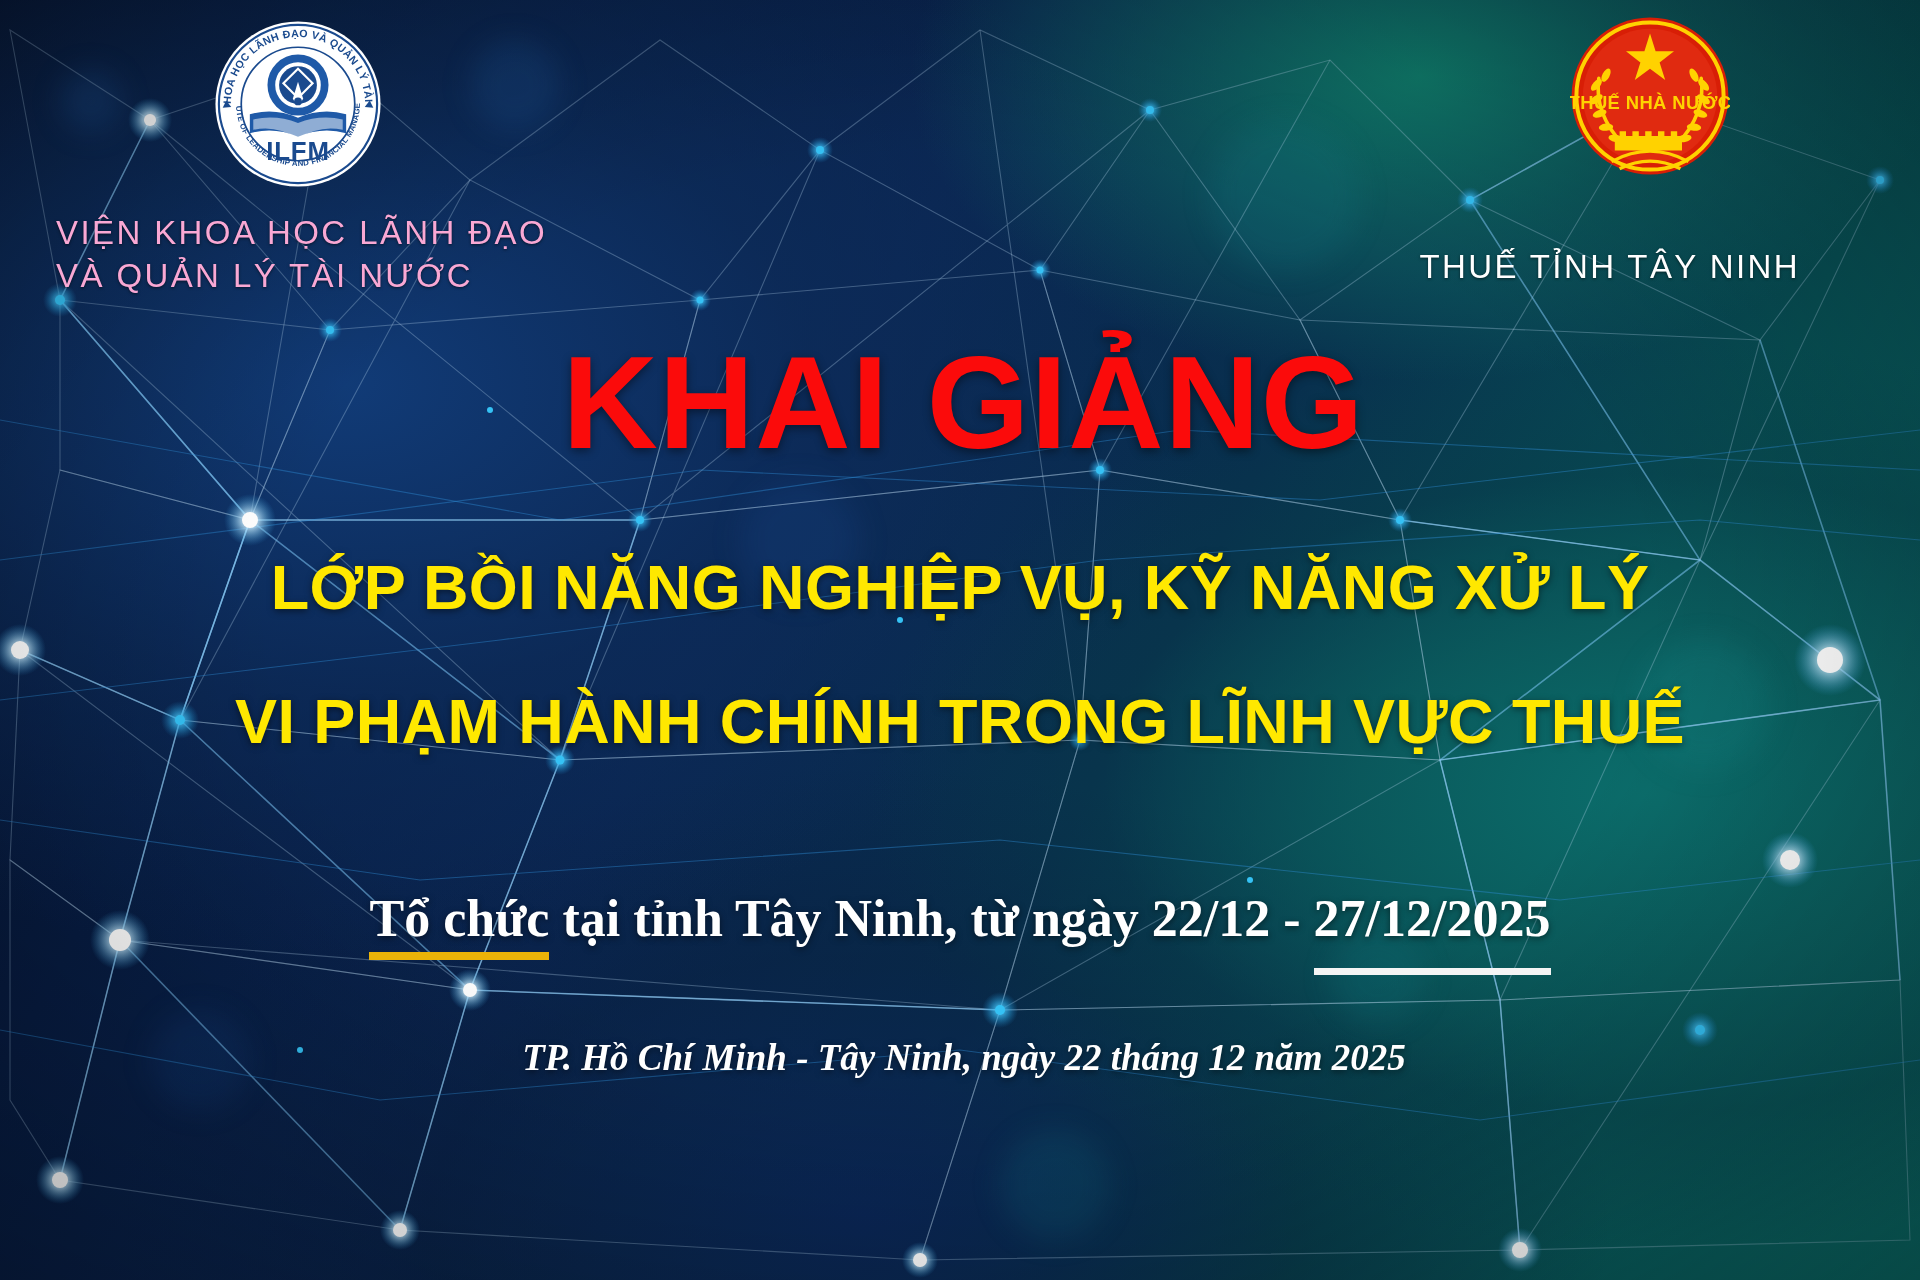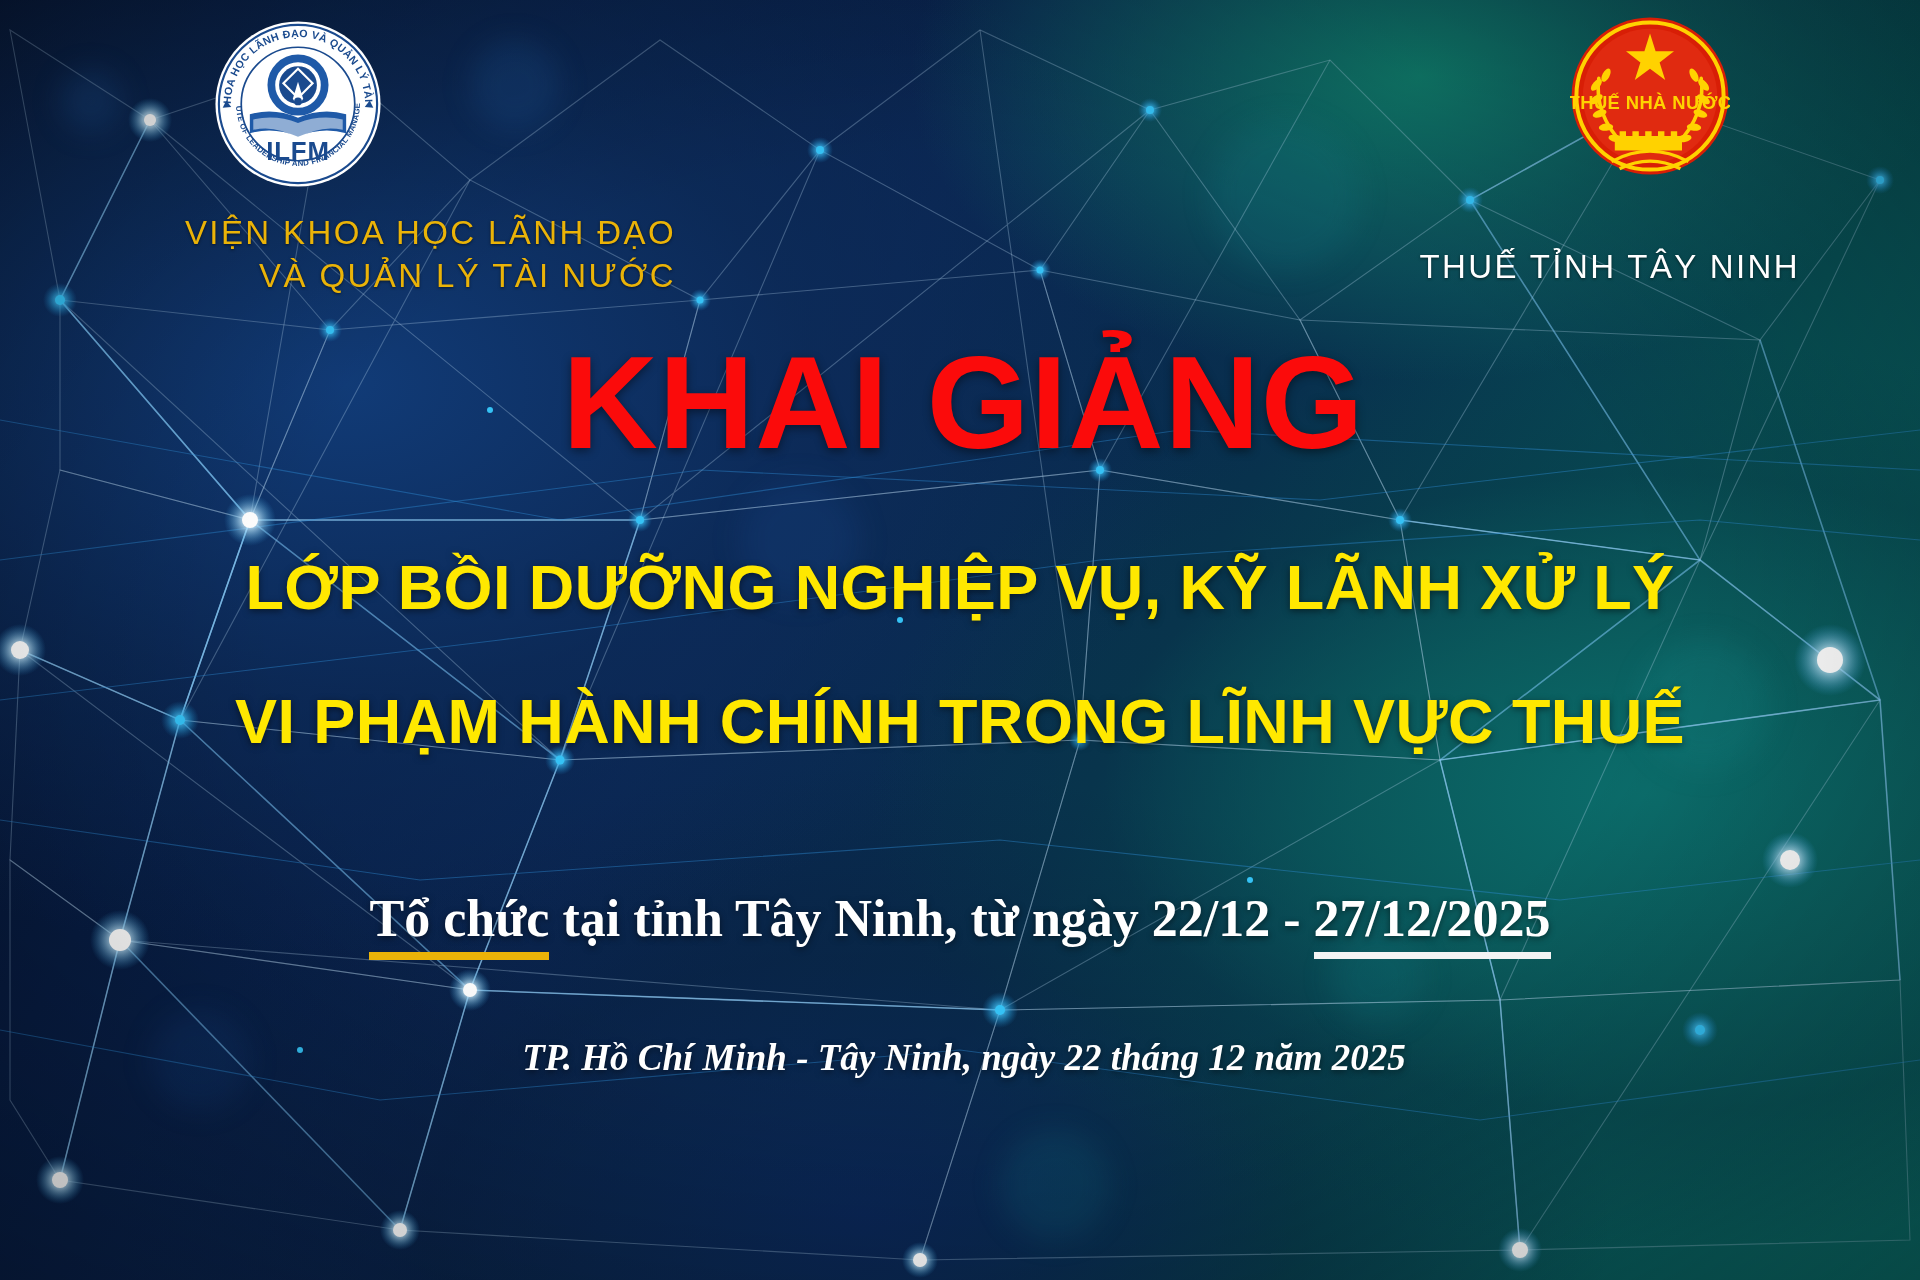--- a/index.html
+++ b/index.html
@@ -29,22 +29,22 @@
   .bg-bokeh{position:absolute;inset:0;}
   .bok{position:absolute;border-radius:50%;filter:blur(14px);}
 
   
   .logo-left{position:absolute;left:212px;top:18px;width:172px;height:148px;}
   .logo-right{position:absolute;left:1570px;top:16px;width:160px;height:150px;}
 
   
   .org-left{
     position:absolute;left:56px;top:212px;width:620px;
-    color:#eab308;font-size:33px;line-height:1.30;
-    letter-spacing:2.4px;font-weight:400;text-align:right;
+    color:#f9a8d4;font-size:33px;line-height:1.30;
+    letter-spacing:2.4px;font-weight:400;text-align:left;
     text-shadow:0 1px 3px rgba(0,0,0,.55);
   }
   .org-right{
     position:absolute;left:1400px;top:246px;width:400px;
     color:#ffffff;font-size:33px;line-height:1.30;
     letter-spacing:2.4px;font-weight:400;text-align:right;
     text-shadow:0 1px 3px rgba(0,0,0,.55);
   }
 
   
@@ -80,21 +80,21 @@
     font-size:52px;line-height:1.1;
     text-shadow:0 2px 6px rgba(0,0,0,.5);
     white-space:nowrap;
   }
   .u-gold{
     border-bottom:8px solid #eab308;
     padding-bottom:5px;
   }
   .u-white{
     border-bottom:7px solid #f4f4f4;
-    padding-bottom:5px;
+    padding-bottom:21px;
   }
   
   .place-line{
     position:absolute;left:0;right:0;top:1038px;
     text-align:center;
     color:#ffffff;
     font-family:"Liberation Serif","DejaVu Serif",serif;
     font-weight:700;font-style:italic;
     font-size:37px;line-height:1.1;
     text-shadow:0 2px 6px rgba(0,0,0,.5);
@@ -332,21 +332,21 @@
     <div>VIỆN KHOA HỌC LÃNH ĐẠO</div>
     <div>VÀ QUẢN LÝ TÀI NƯỚC</div>
   </div>
 
   <div class="org-right">
     <div>THUẾ TỈNH TÂY NINH</div>
   </div>
 
   <div class="headline">KHAI GIẢNG</div>
 
-  <div class="sub l1">LỚP BỒI DƯỠNG NGHIỆP VỤ, KỸ LÃNH XỬ LÝ</div>
+  <div class="sub l1">LỚP BỒI NĂNG NGHIỆP VỤ, KỸ NĂNG XỬ LÝ</div>
   <div class="sub l2">VI PHẠM HÀNH CHÍNH TRONG LĨNH VỰC THUẾ</div>
 
   <div class="serif-line">
     <span class="u-gold">Tổ chức</span><span> tại tỉnh Tây Ninh, từ ngày 22/12 - </span><span class="u-white">27/12/2025</span>
   </div>
 
   <div class="place-line">TP. Hồ Chí Minh -  Tây Ninh, ngày 22 tháng 12 năm 2025</div>
 
 </div>
 

